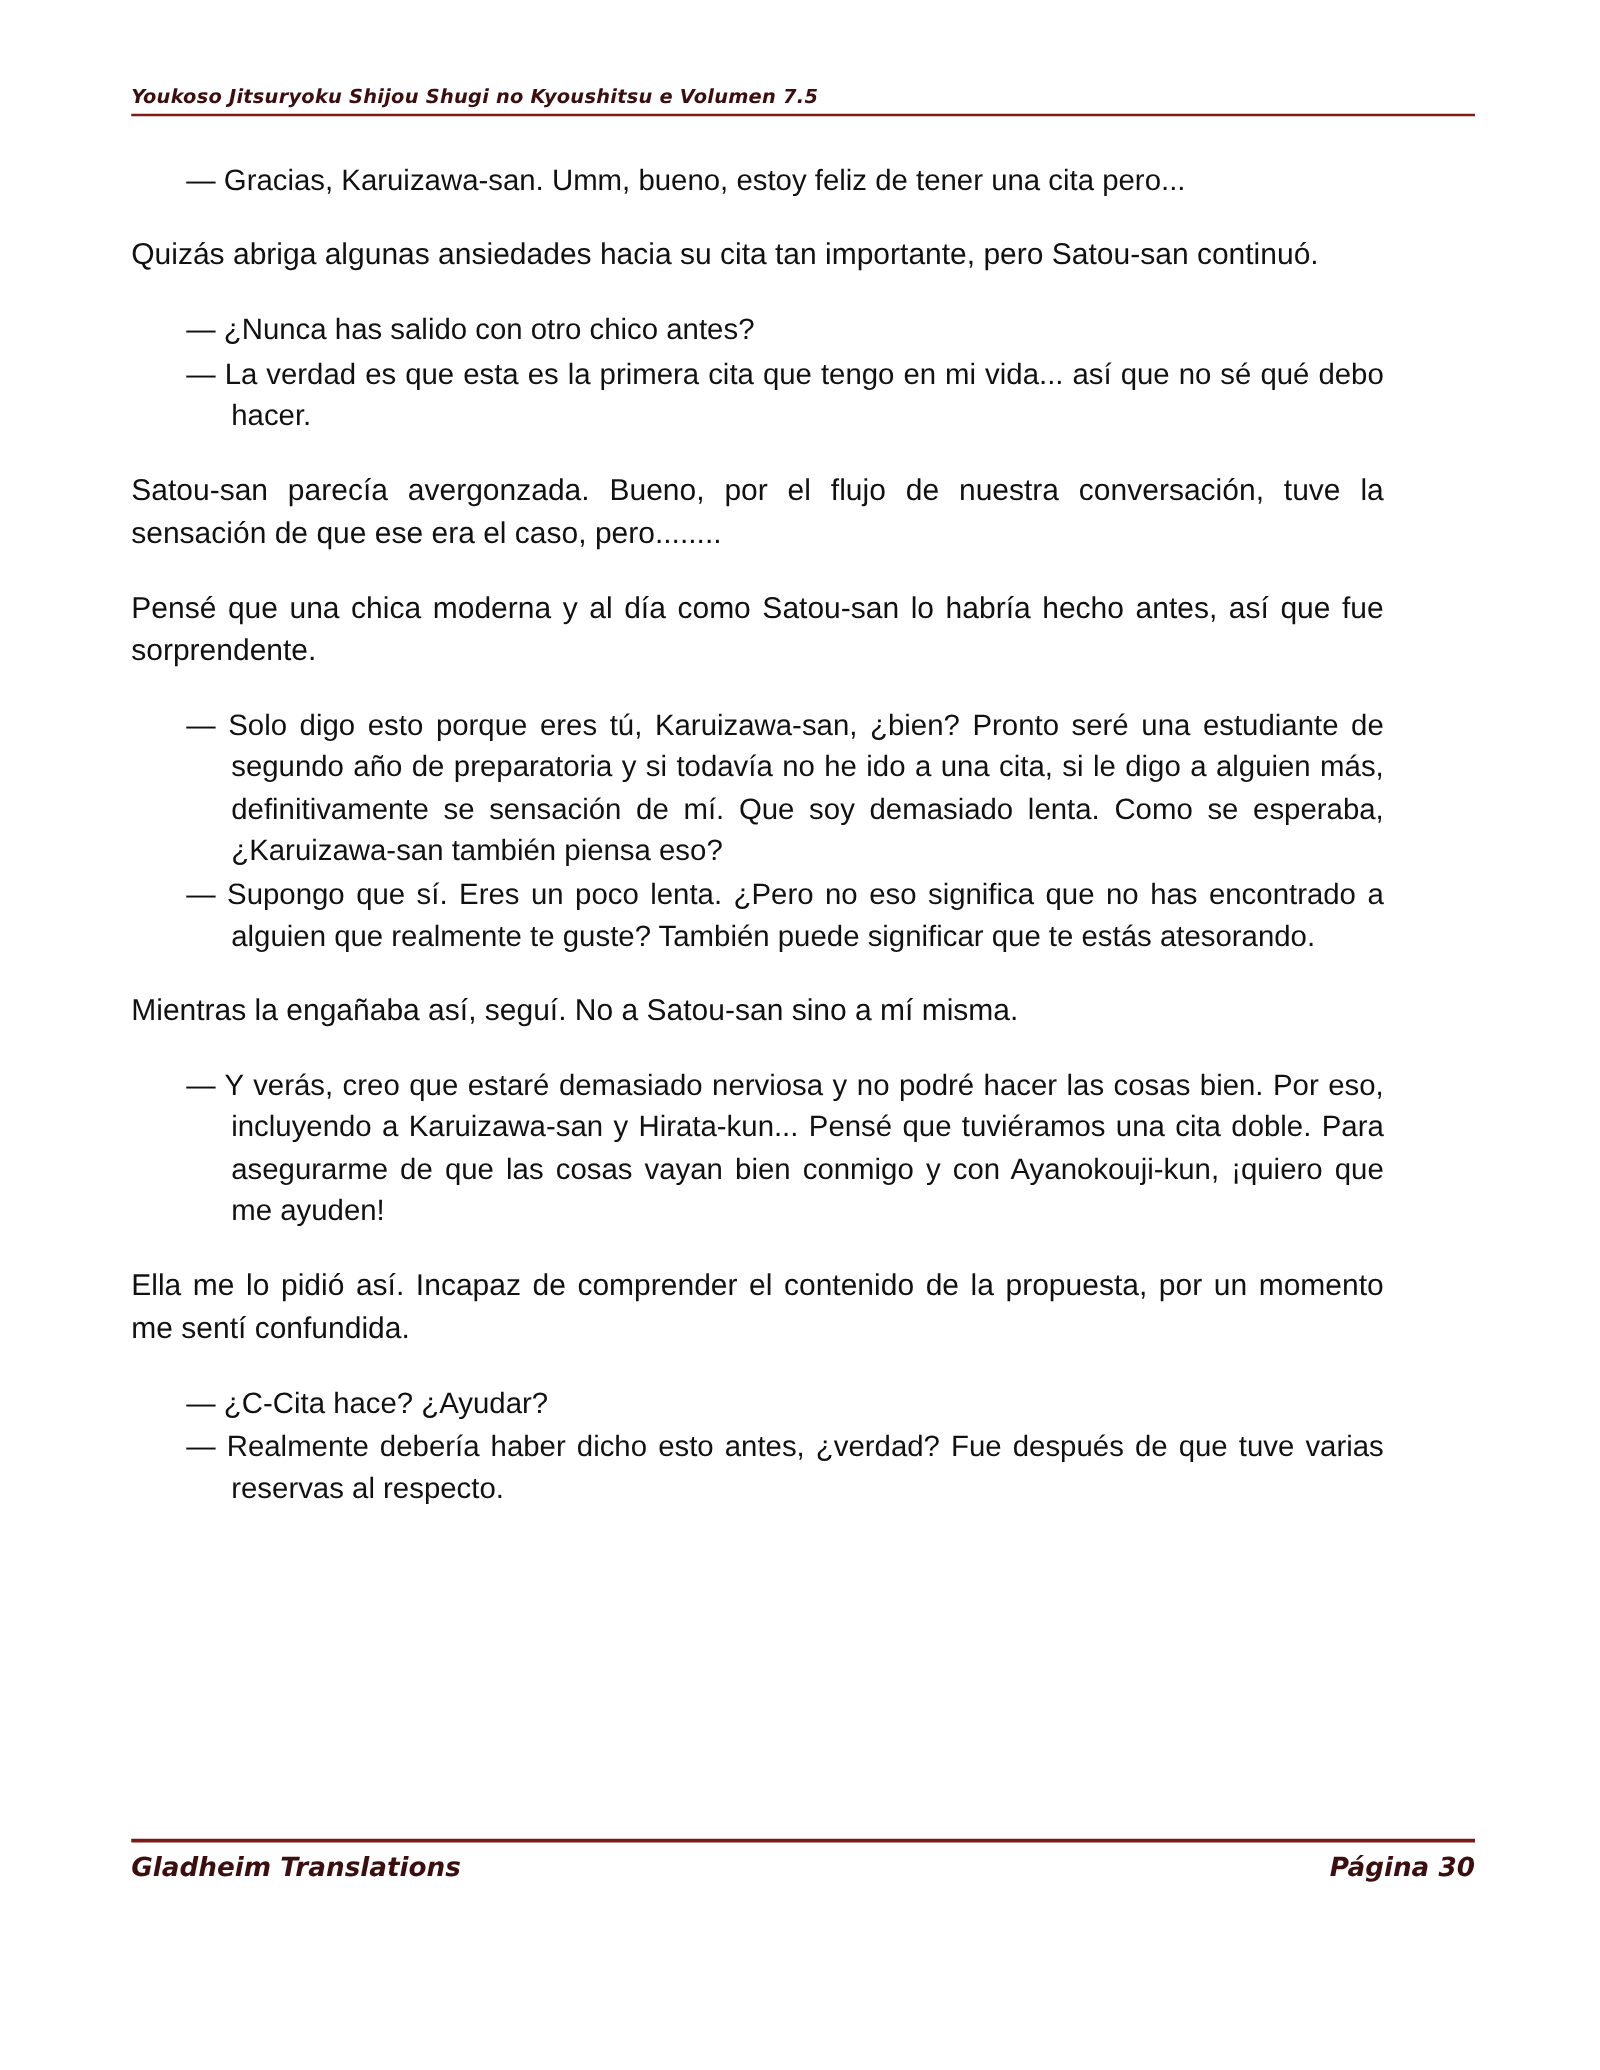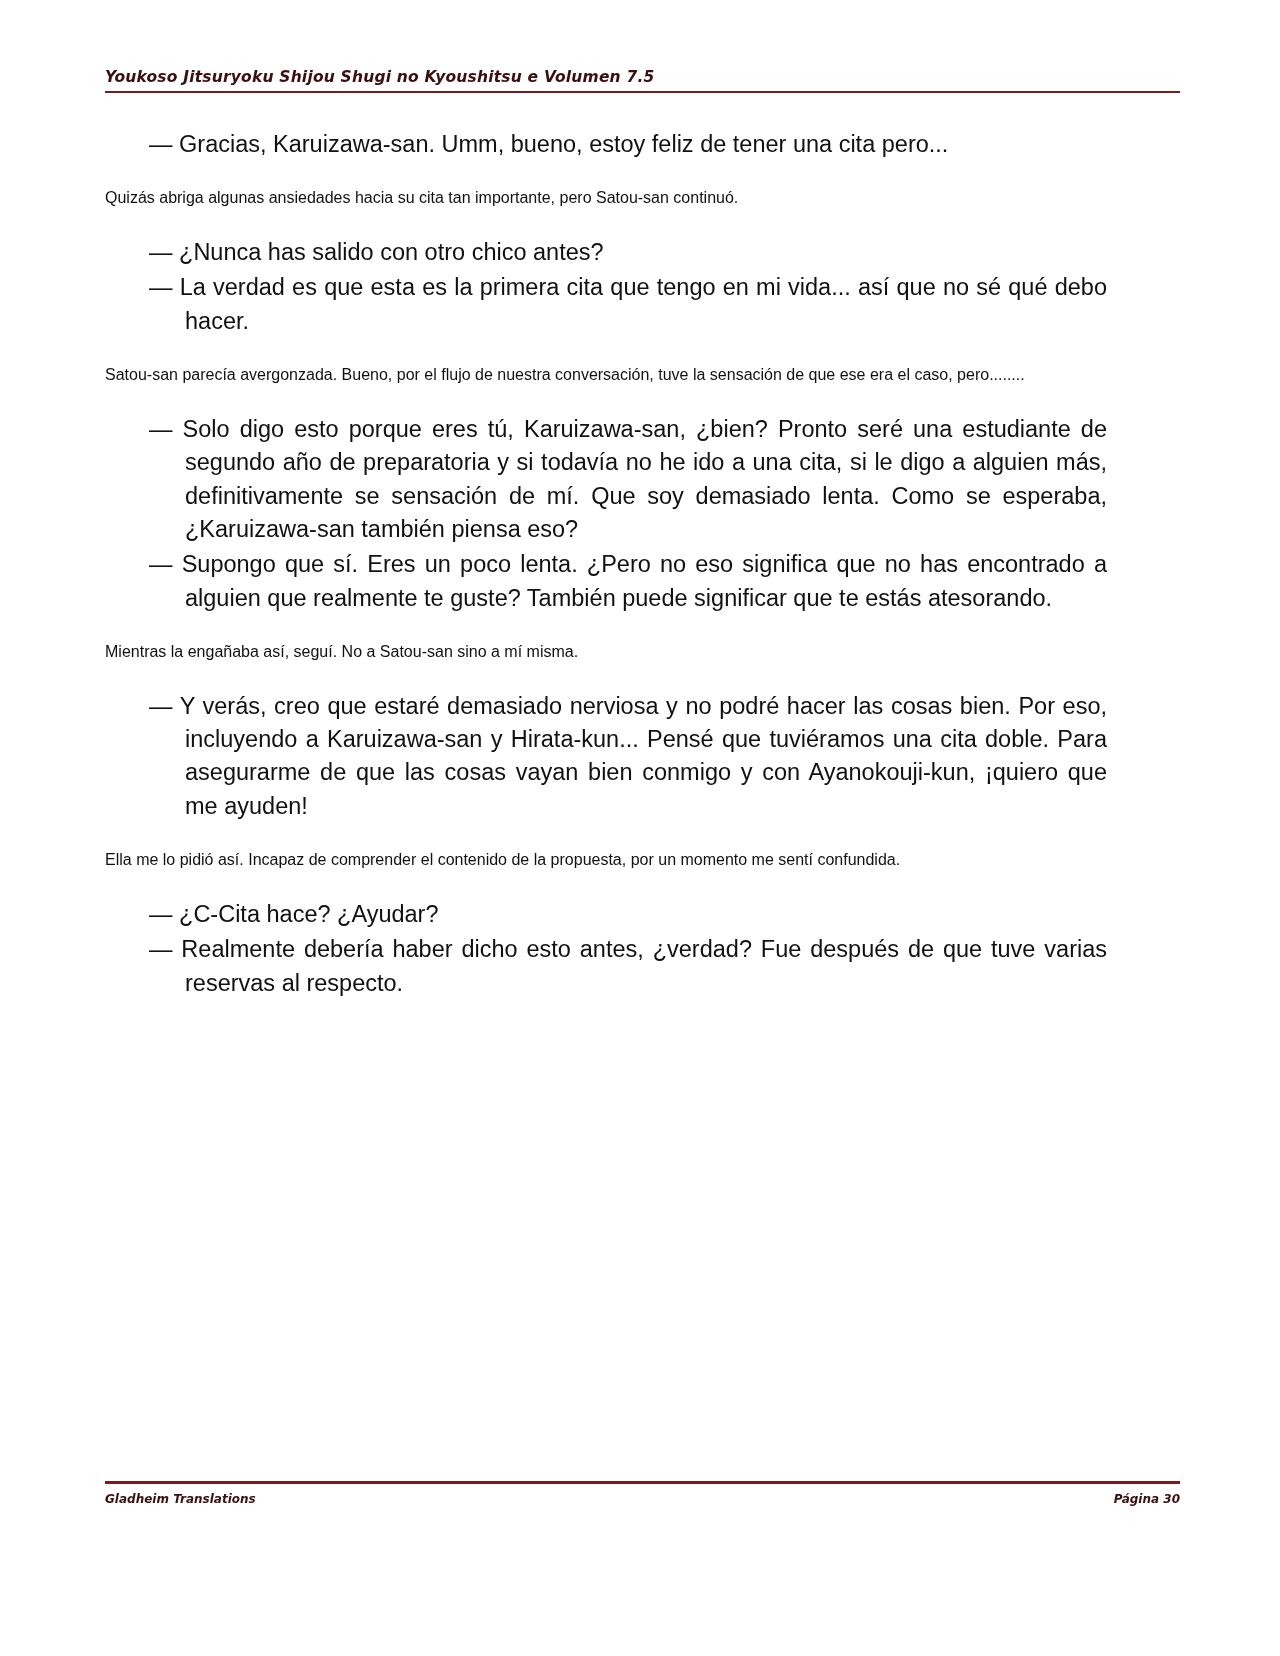--- a/index.html
+++ b/index.html
@@ -45,21 +45,21 @@
     width: 1075px;
   }
   
   .content {
     position: absolute;
     left: 105px;
     top: 128px;
     width: 1002px;
   }
   p.para {
-    font-size: 16px;
+    font-size: 24px;
     line-height: 1.42;
     margin: 16px 0 26px 0;
     text-align: justify;
     text-justify: inter-word;
     color: #111111;
   }
   ul.dialogue {
     list-style: none;
     margin: 0 0 26px 0;
     padding: 0 0 0 40px;
@@ -86,21 +86,21 @@
     width: 1075px;
     margin-bottom: 8px;
   }
   .footer-row {
     display: flex;
     justify-content: space-between;
     align-items: baseline;
     font-family: "DejaVu Sans", sans-serif;
     font-weight: bold;
     font-style: italic;
-    font-size: 12px;
+    font-size: 21px;
     color: #3b0f0f;
   }
 </style>
 </head>
 <body>
 
 <div class="page">
 
   <div class="header">
     <div class="header-title">Youkoso Jitsuryoku Shijou Shugi no Kyoushitsu e Volumen 7.5</div>
@@ -115,20 +115,21 @@
 
     <p class="para">Quizás abriga algunas ansiedades hacia su cita tan importante, pero Satou-san continuó.</p>
 
     <ul class="dialogue">
       <li>— ¿Nunca has salido con otro chico antes?</li>
       <li>— La verdad es que esta es la primera cita que tengo en mi vida... así que no sé qué debo hacer.</li>
     </ul>
 
     <p class="para">Satou-san parecía avergonzada. Bueno, por el flujo de nuestra conversación, tuve la sensación de que ese era el caso, pero........</p>
 
+    <p class="para">Pensé que una chica moderna y al día como Satou-san lo habría hecho antes, así que fue sorprendente.</p>
 
     <ul class="dialogue">
       <li>— Solo digo esto porque eres tú, Karuizawa-san, ¿bien? Pronto seré una estudiante de segundo año de preparatoria y si todavía no he ido a una cita, si le digo a alguien más, definitivamente se sensación de mí. Que soy demasiado lenta. Como se esperaba, ¿Karuizawa-san también piensa eso?</li>
       <li>— Supongo que sí. Eres un poco lenta. ¿Pero no eso significa que no has encontrado a alguien que realmente te guste? También puede significar que te estás atesorando.</li>
     </ul>
 
     <p class="para">Mientras la engañaba así, seguí. No a Satou-san sino a mí misma.</p>
 
     <ul class="dialogue">
       <li>— Y verás, creo que estaré demasiado nerviosa y no podré hacer las cosas bien. Por eso, incluyendo a Karuizawa-san y Hirata-kun... Pensé que tuviéramos una cita doble. Para asegurarme de que las cosas vayan bien conmigo y con Ayanokouji-kun, ¡quiero que me ayuden!</li>

